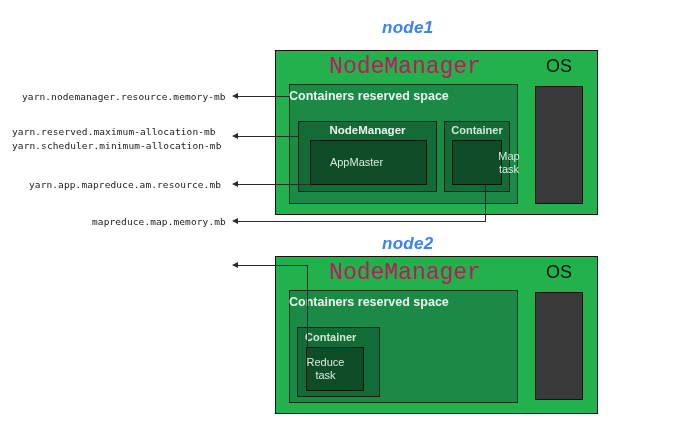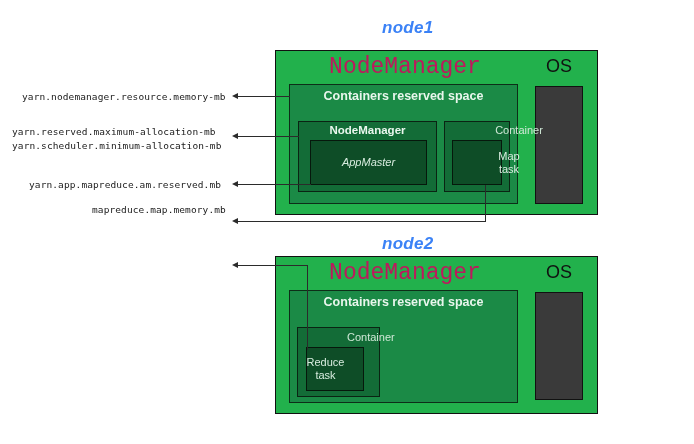--- a/index.html
+++ b/index.html
@@ -22,25 +22,25 @@
   .task-box{position:absolute;background:#0e4d27;border:1.5px solid #06180c;
     box-sizing:border-box;}
   .os-box{position:absolute;background:#3a3a3a;border:1.5px solid #111111;
     box-sizing:border-box;}
 
   
   .nm-label{position:absolute;font-size:23px;color:#be185d;
     white-space:nowrap;text-align:center;font-family:Liberation Mono, monospace;}
   .os-label{position:absolute;font-size:18px;color:#111111;white-space:nowrap;}
   .reserved-label{position:absolute;font-size:12.5px;font-weight:bold;
-    color:#e8f6ec;white-space:nowrap;text-align:center;}
+    color:#e8f6ec;white-space:nowrap;text-align:left;}
   .containers-label{position:absolute;font-size:11.5px;font-weight:bold;
     color:#eaf7ee;white-space:nowrap;text-align:center;}
-  .container-label{position:absolute;font-size:11px;font-weight:normal;
-    color:#cfe8d6;white-space:nowrap;text-align:center;padding-left:42px;}
+  .container-label{position:absolute;font-size:11px;font-weight:bold;
+    color:#cfe8d6;white-space:nowrap;text-align:center;}
   .task-label{position:absolute;font-size:11px;color:#d8ecdf;
     text-align:center;line-height:13px;white-space:pre-line;}
 
   
   .callout{position:absolute;font-family:"DejaVu Sans Mono","Liberation Mono",monospace;
     font-size:9.5px;color:#1a1a1a;white-space:nowrap;letter-spacing:.1px;}
 
   
   .hline{position:absolute;height:0;border-top:1px solid #2b2b2b;}
   .vline{position:absolute;width:0;border-left:1px solid #2b2b2b;}
@@ -62,21 +62,21 @@
   <div class="os-label" style="left:546px;top:56px;">OS</div>
 
   <div class="os-box" style="left:535px;top:86px;width:48px;height:118px;"></div>
 
   <div class="reserved-box" style="left:289px;top:84px;width:229px;height:120px;"></div>
   <div class="reserved-label" style="left:289px;top:89px;width:229px;">Containers reserved space</div>
 
   <div class="containers-box" style="left:298px;top:121px;width:139px;height:71px;"></div>
   <div class="containers-label" style="left:298px;top:124px;width:139px;">NodeManager</div>
   <div class="task-box" style="left:310px;top:140px;width:117px;height:45px;"></div>
-  <div class="task-label" style="left:310px;top:156px;width:117px;font-style:italic;">AppMaster</div>
+  <div class="task-label" style="left:298px;top:156px;width:117px;">AppMaster</div>
 
   <div class="containers-box" style="left:444px;top:121px;width:66px;height:71px;"></div>
   <div class="container-label" style="left:444px;top:124px;width:66px;">Container</div>
   <div class="task-box" style="left:452px;top:140px;width:50px;height:45px;"></div>
   <div class="task-label" style="left:476px;top:150px;width:66px;">Map
 task</div>
 
   <div class="node-title" style="left:382px;top:234px;">node2</div>
 
   <div class="node-box" style="left:275px;top:256px;width:323px;height:158px;"></div>
@@ -95,23 +95,23 @@
   <div class="task-box" style="left:306px;top:347px;width:58px;height:44px;"></div>
   <div class="task-label" style="left:306px;top:356px;width:39px;">Reduce
 task</div>
 
   <div class="callout" style="left:22px;top:91px;">yarn.nodemanager.resource.memory-mb</div>
 
   <div class="callout" style="left:12px;top:126px;">yarn.reserved.maximum-allocation-mb</div>
 
   <div class="callout" style="left:12px;top:140px;text-align:center;">yarn.scheduler.minimum-allocation-mb</div>
 
-  <div class="callout" style="left:29px;top:179px;">yarn.app.mapreduce.am.reserved.mb</div>
+  <div class="callout" style="left:29px;top:179px;">yarn.app.mapreduce.am.resource.mb</div>
 
-  <div class="callout" style="left:92px;top:204px;">mapreduce.map.memory.mb</div>
+  <div class="callout" style="left:92px;top:216px;">mapreduce.map.memory.mb</div>
 
 
   <div class="arrow-left" style="left:232px;top:92.5px;"></div>
   <div class="hline" style="left:238px;top:96px;width:52px;"></div>
 
   <div class="arrow-left" style="left:232px;top:132.5px;"></div>
   <div class="hline" style="left:238px;top:136px;width:61px;"></div>
 
   <div class="arrow-left" style="left:232px;top:180.5px;"></div>
   <div class="hline" style="left:238px;top:184px;width:73px;"></div>

